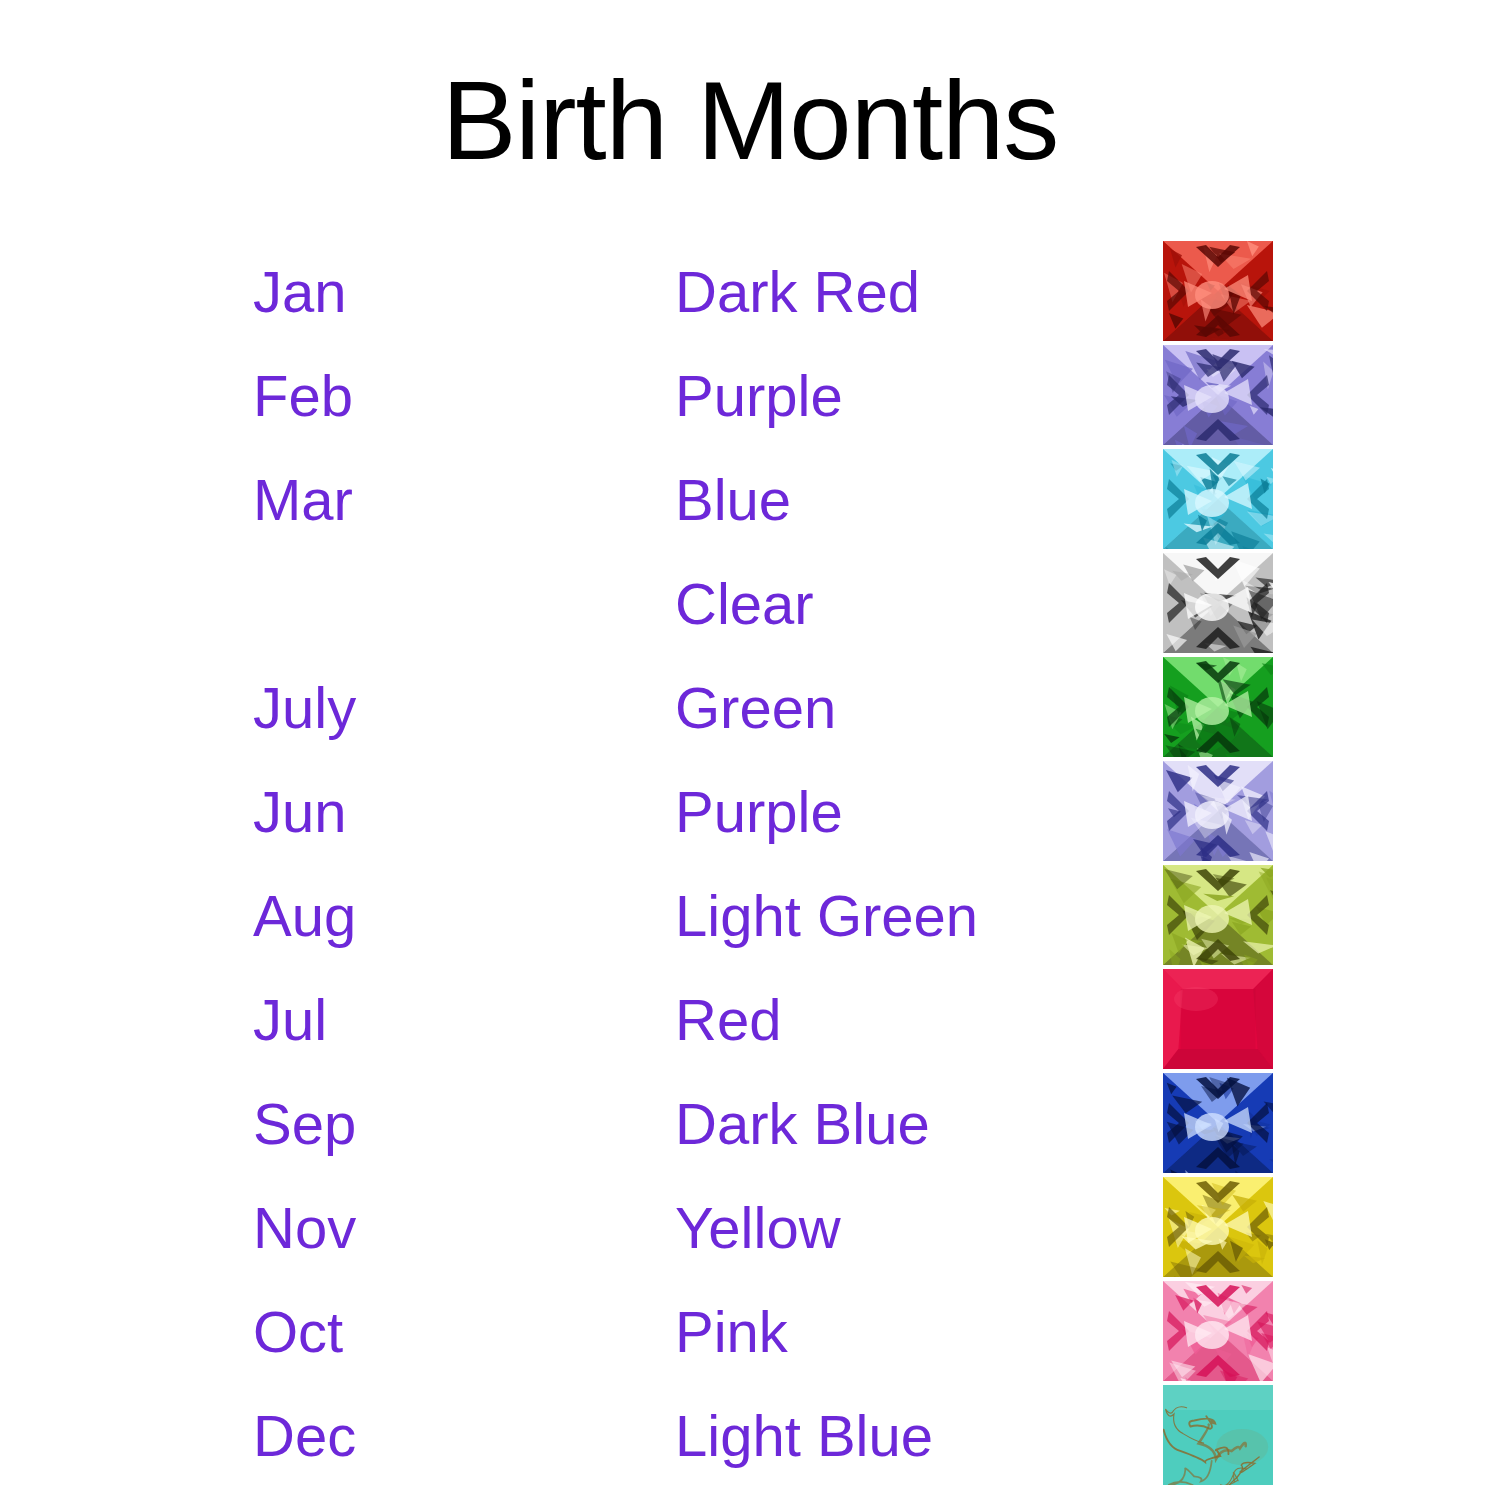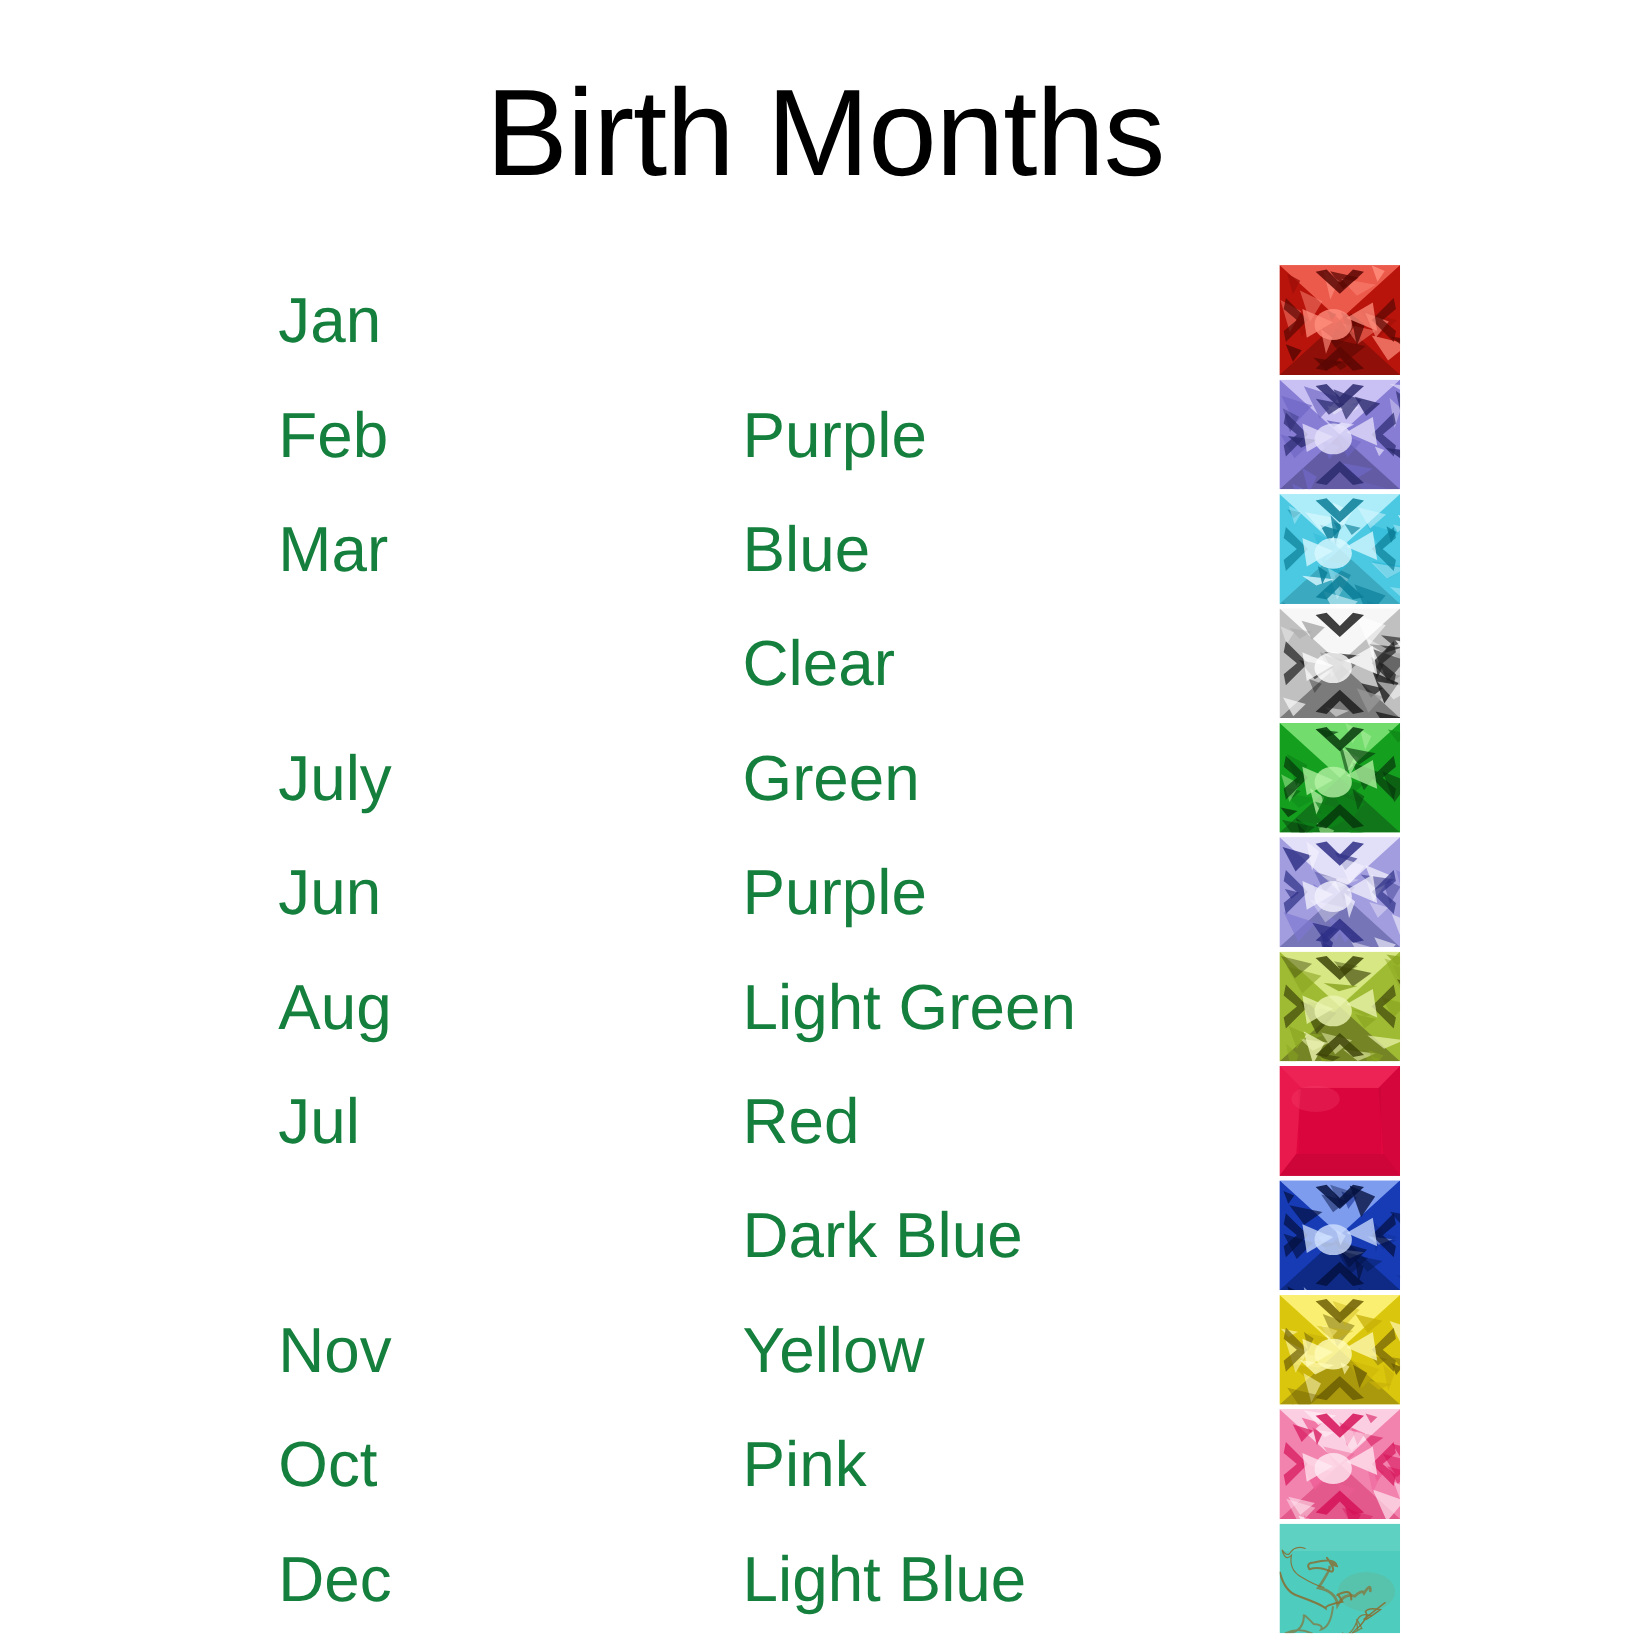--- a/index.html
+++ b/index.html
@@ -53,21 +53,21 @@
   .cell-month,
   .cell-color {
     position: absolute;
     top: 0;
     height: 104px;
     display: flex;
     align-items: center;
     font-size: 58px;
     line-height: 64px;
     font-weight: 400;
-    color: #15803d;
+    color: #6d28d9;
     white-space: nowrap;
   }
   .cell-month {
     left: 253px;
     width: 380px;
   }
   .cell-color {
     left: 675px;
     width: 470px;
   }
@@ -97,20 +97,21 @@
 </head>
 <body>
 
 <div class="page">
 
   <div class="title">Birth Months</div>
 
   <div class="table" id="birth-table">
       <div class="row">
         <div class="cell-month">Jan</div>
+        <div class="cell-color">Dark Red</div>
         <div class="cell-gem">
           <div class="gem">
             <svg viewBox="0 0 110 100" preserveAspectRatio="none">
               <rect x="0" y="0" width="110" height="100" fill="#d41a10"></rect>
               <polygon points="0,0 110,0 55,50" fill="#ff8f7e" opacity="0.55"></polygon>
               <polygon points="110,0 110,100 55,50" fill="#a01008" opacity="0.55"></polygon>
               <polygon points="110,100 0,100 55,50" fill="#5a0703" opacity="0.55"></polygon>
               <polygon points="0,100 0,0 55,50" fill="#a01008" opacity="0.55"></polygon>
               <polygon points="1.0623513125463866,31.76305683493899 19.90350861093356,42.04686430054425 9.540872096820616,61.14536387952545" fill="#ff8f7e" opacity="0.45"></polygon>
               <polygon points="5.836204905841691,71.90606153747632 20.382089758647687,77.45874369941535 12.381853089604391,87.77086771444499" fill="#5a0703" opacity="0.83"></polygon>
@@ -447,20 +448,21 @@
               <polygon points="0,0 19.8,20 15.400000000000002,80 0,100" fill="#f8466e" opacity="0.3"></polygon>
               <polygon points="110,0 110,100 94.6,80 90.19999999999999,20" fill="#c80538" opacity="0.5"></polygon>
               <polygon points="0,100 110,100 94.6,80 15.400000000000002,80" fill="#b30432" opacity="0.45"></polygon>
               <rect x="17.6" y="20" width="74.80000000000001" height="60" fill="#b30432" opacity="0.18"></rect>
               <ellipse cx="33" cy="30" rx="22" ry="12" fill="#f8466e" opacity="0.28"></ellipse>
             </svg>
           </div>
         </div>
       </div>
       <div class="row">
+        <div class="cell-month">Sep</div>
         <div class="cell-color">Dark Blue</div>
         <div class="cell-gem">
           <div class="gem">
             <svg viewBox="0 0 110 100" preserveAspectRatio="none">
               <rect x="0" y="0" width="110" height="100" fill="#1c49d8"></rect>
               <polygon points="0,0 110,0 55,50" fill="#cfe0ff" opacity="0.55"></polygon>
               <polygon points="110,0 110,100 55,50" fill="#123099" opacity="0.55"></polygon>
               <polygon points="110,100 0,100 55,50" fill="#04103f" opacity="0.55"></polygon>
               <polygon points="0,100 0,0 55,50" fill="#123099" opacity="0.55"></polygon>
               <polygon points="7.336595023364382,96.50305560464324 22.319044412410857,103.78101931687539 14.078697248435297,117.29723763959225" fill="#04103f" opacity="0.84"></polygon>

